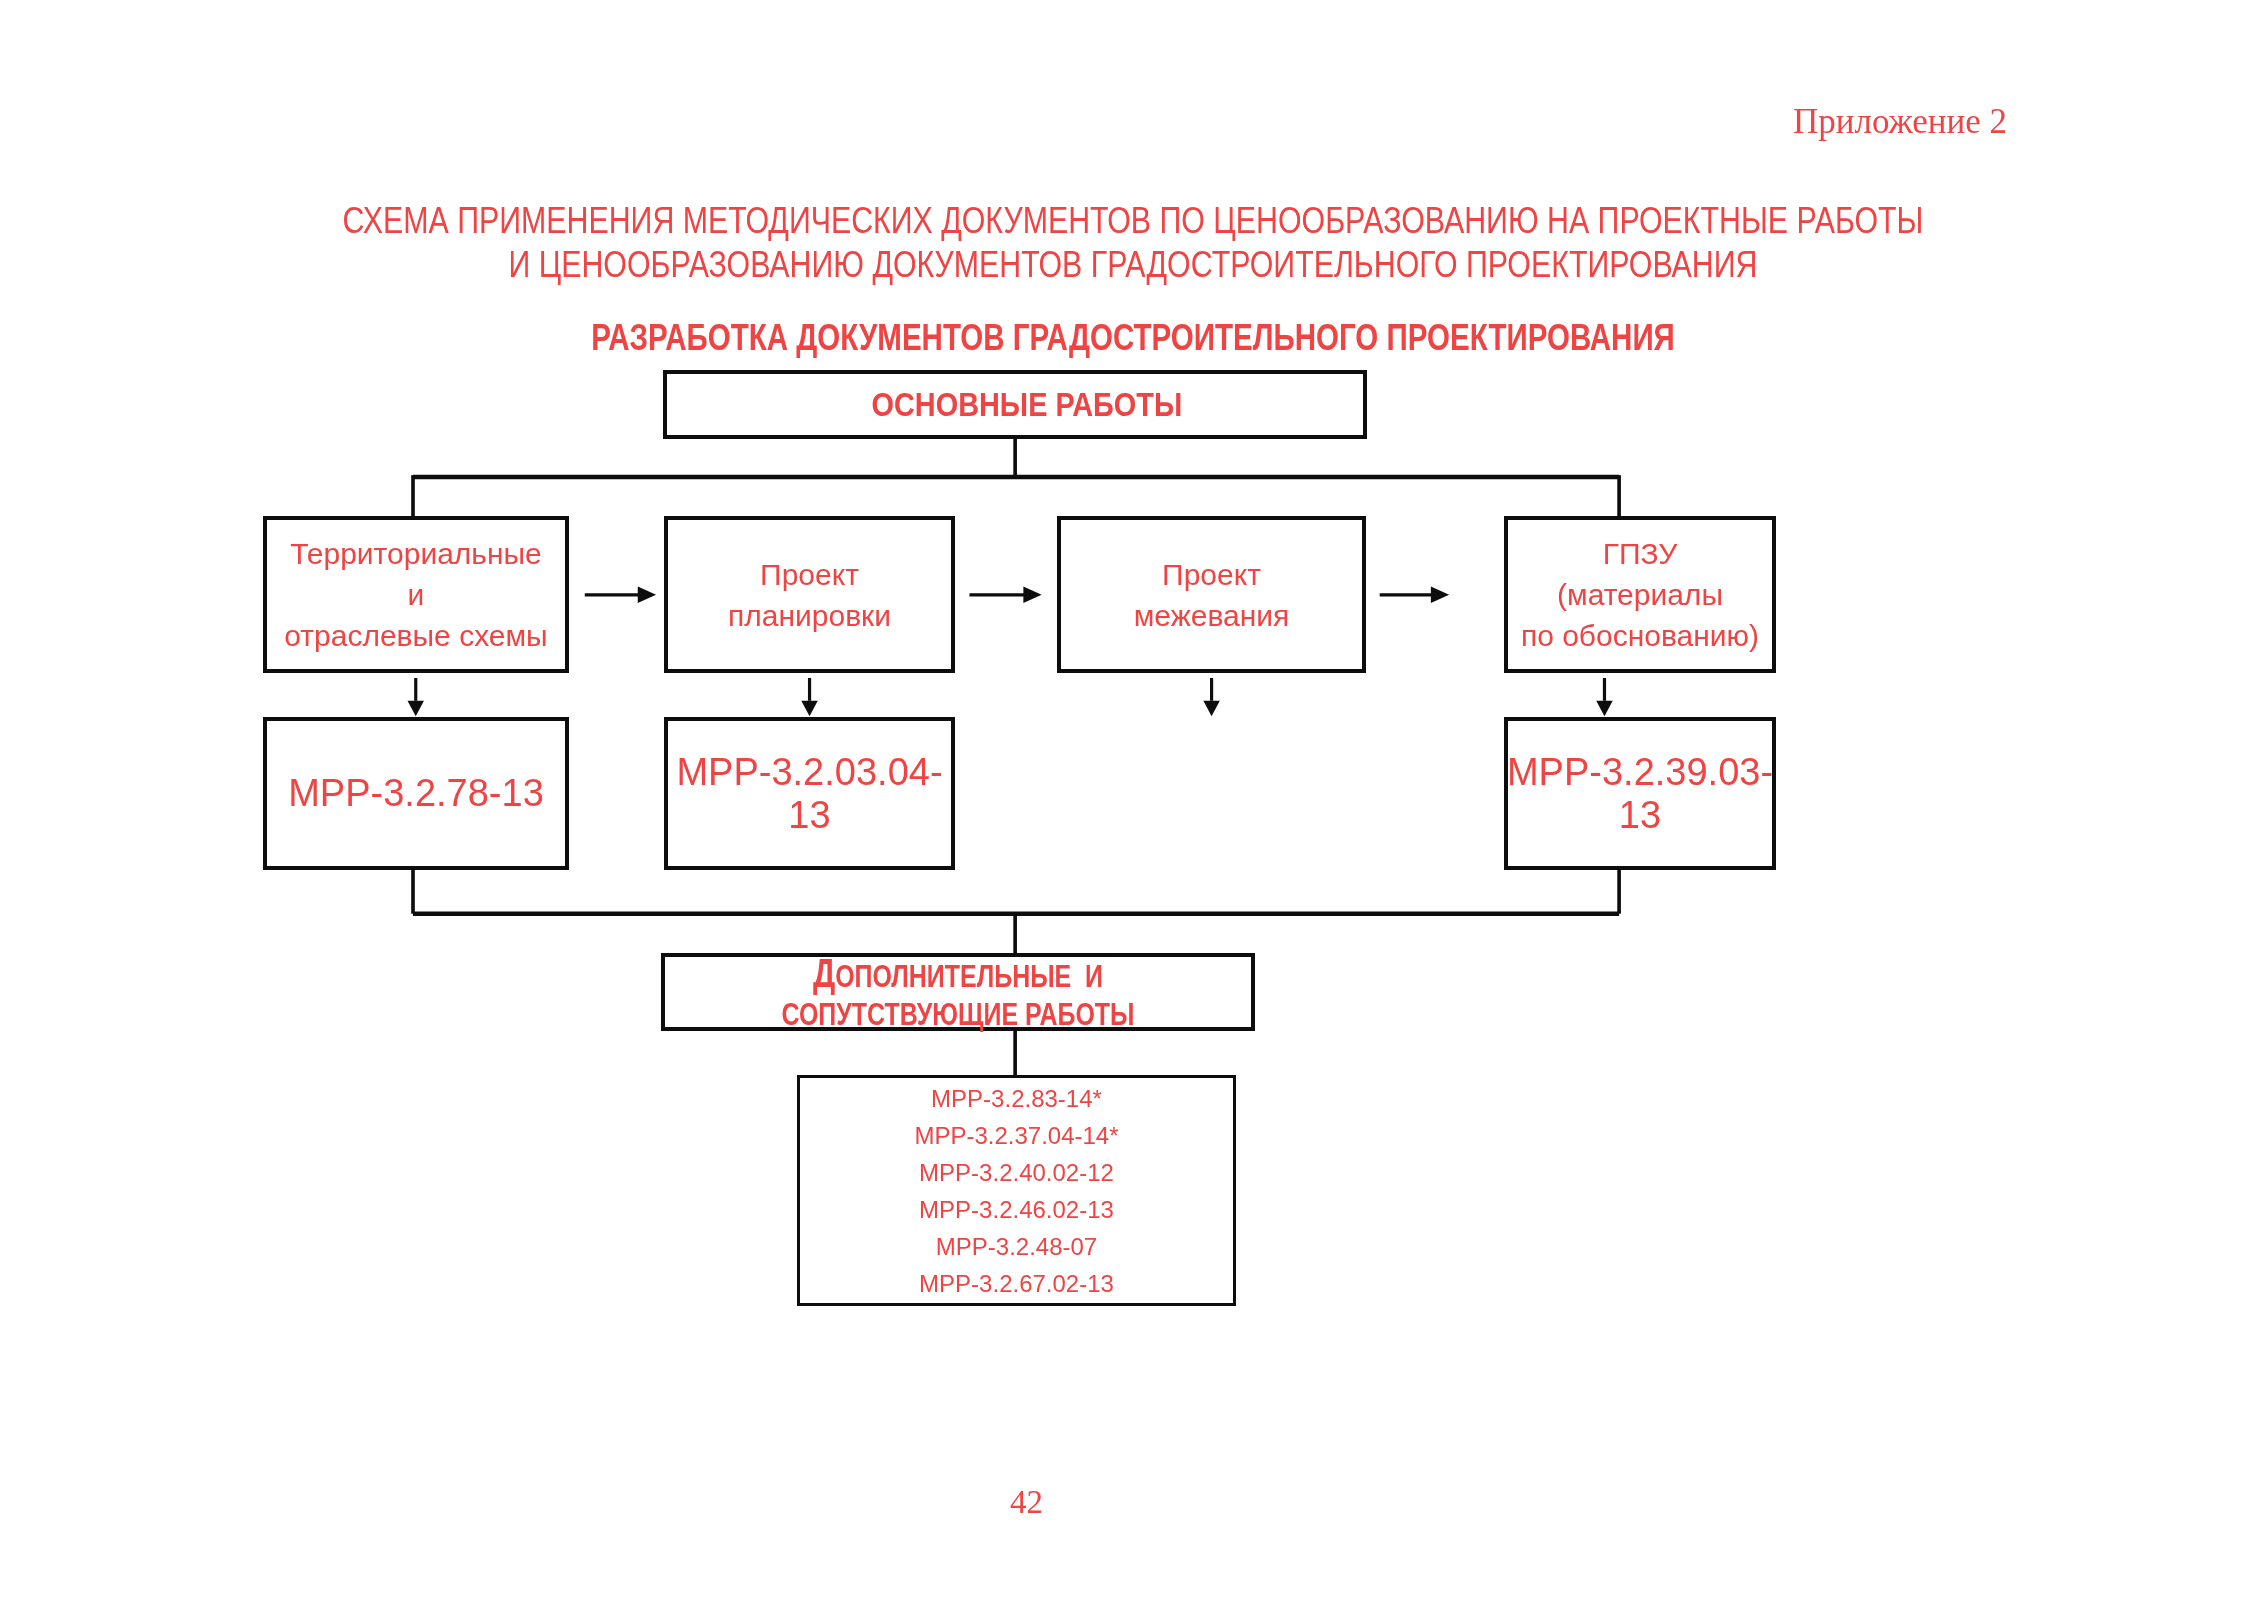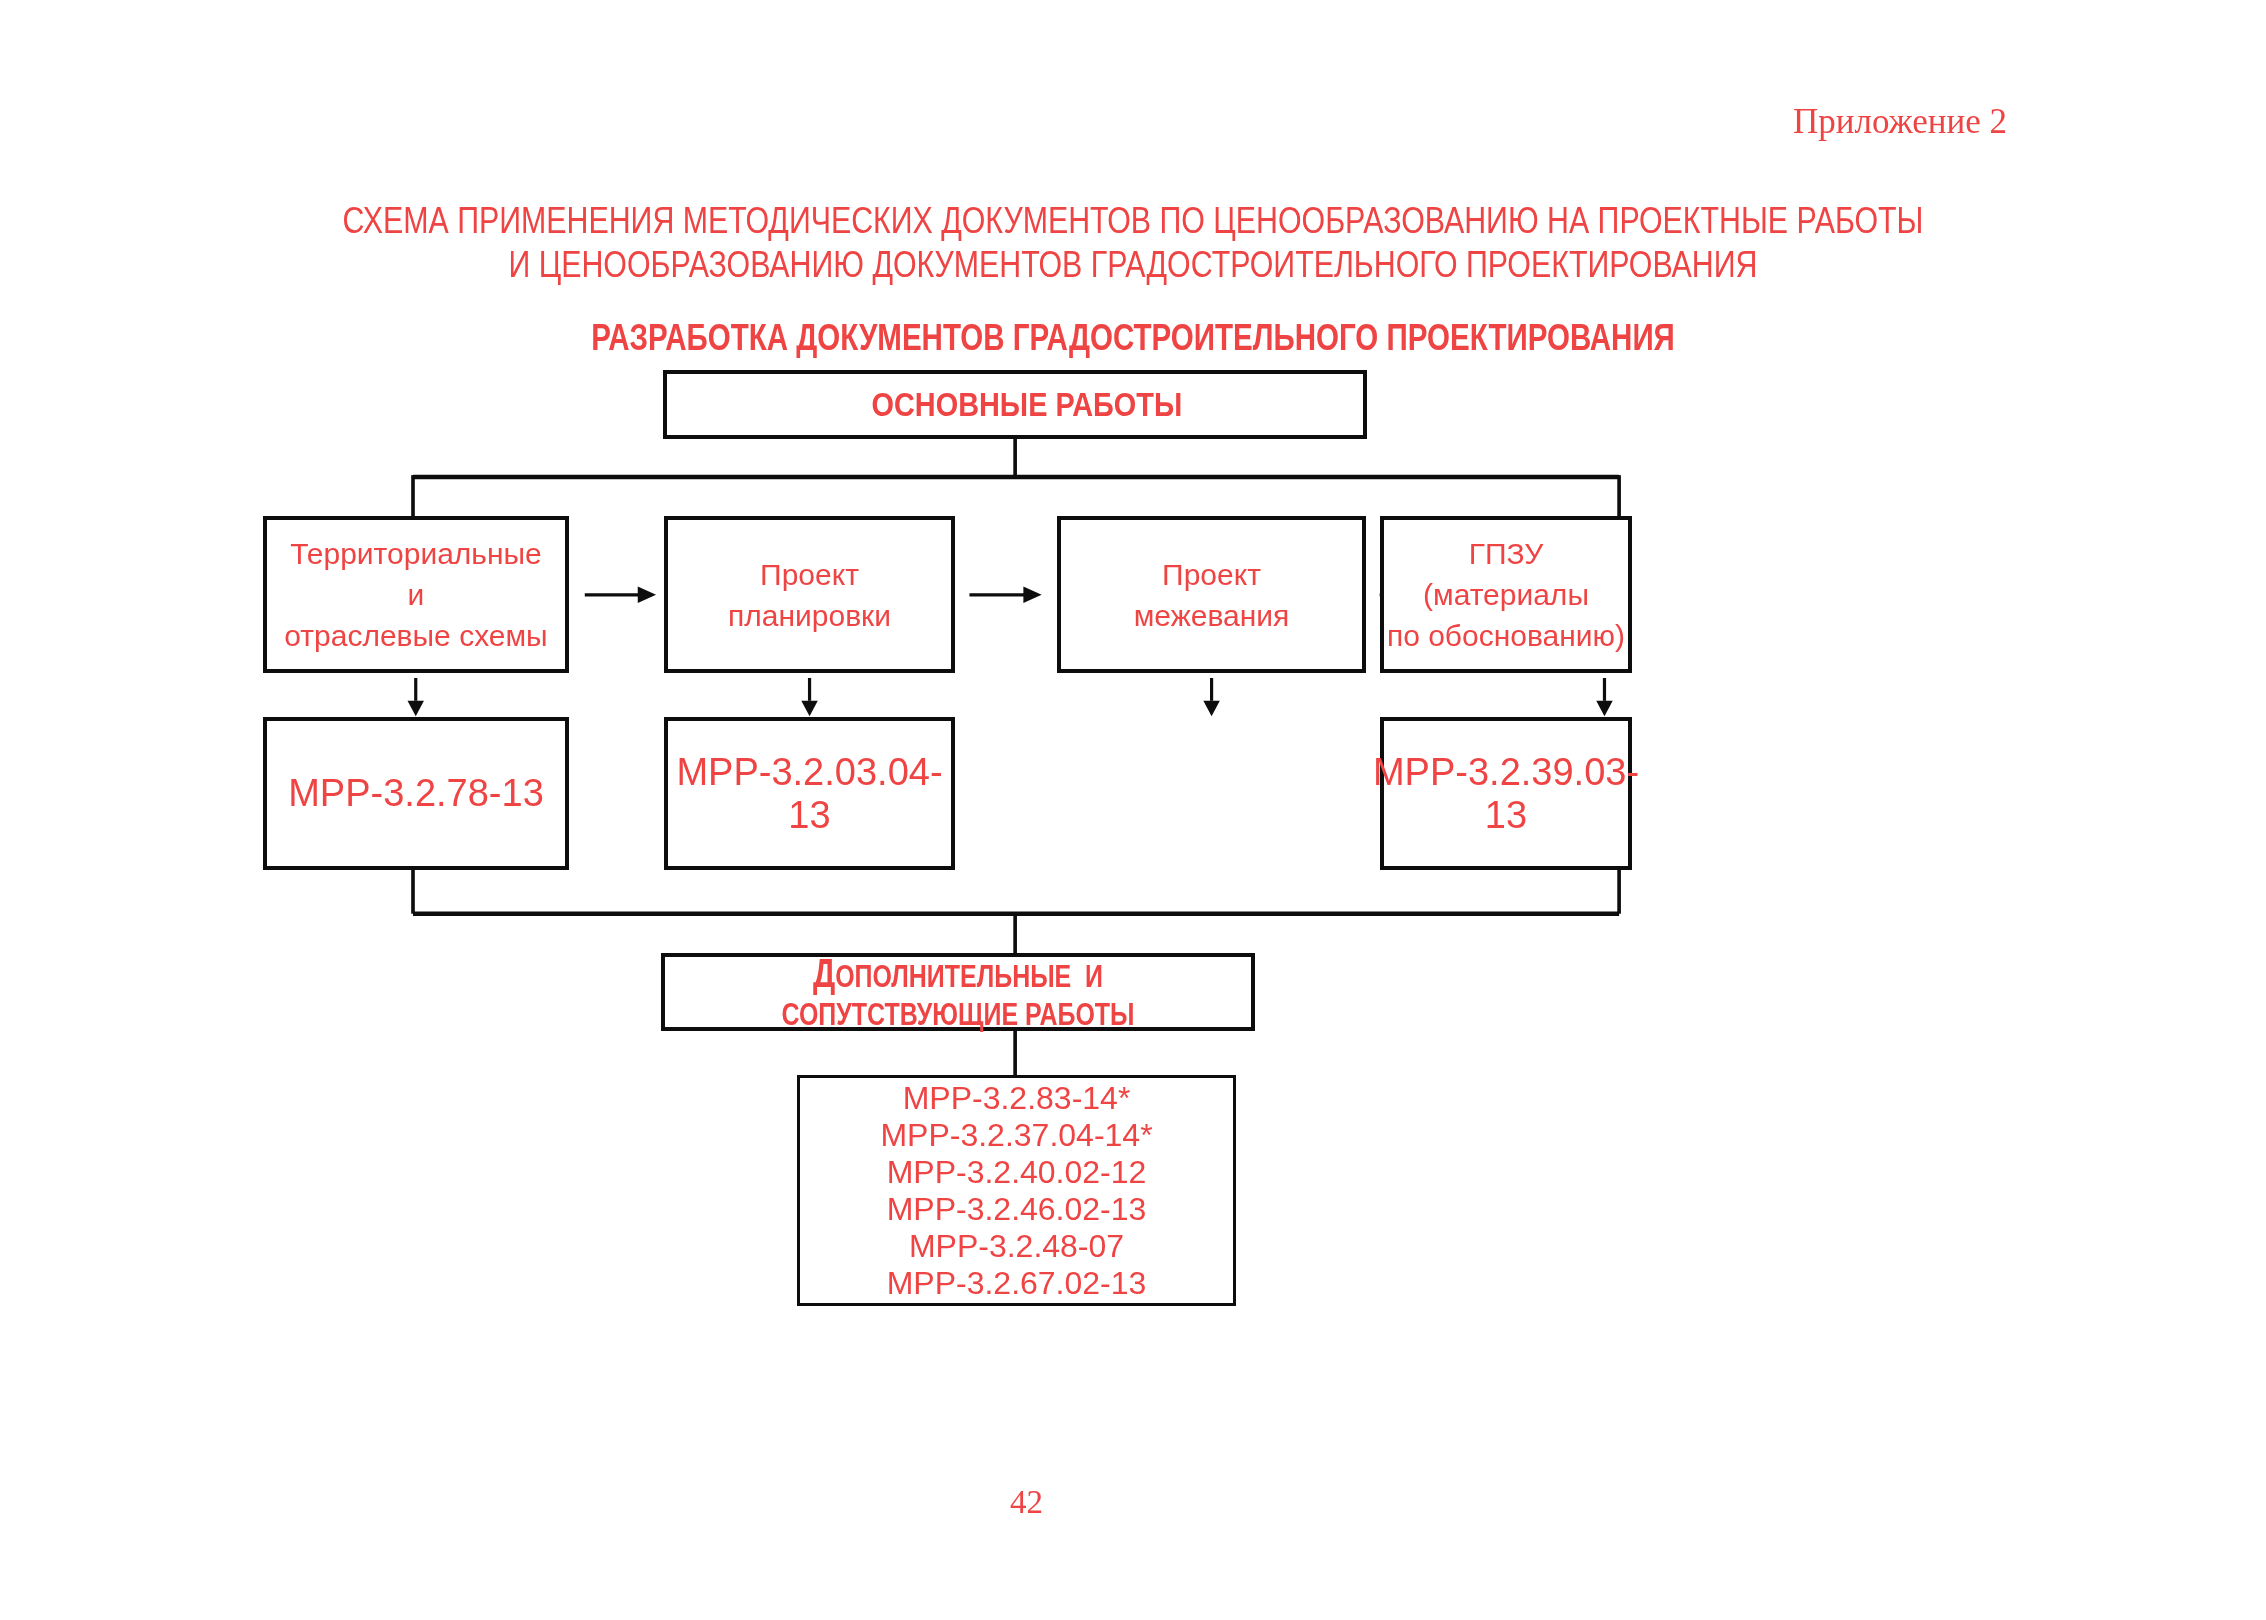--- a/index.html
+++ b/index.html
@@ -27,30 +27,30 @@
          text-align:center; background:#ffffff; }
 
   .main-box   { left:663px;  top:370px;  width:704px; height:69px;padding-left:24px; }
   .main-label { font-size:34px; font-weight:bold; transform:scaleX(0.85); white-space:nowrap; }
 
   .stage-box { top:516px; height:157px; font-size:30px; line-height:41px; }
   .doc-box   { top:717px; height:153px; font-size:38px; }
   .col-0 { left:263px;  width:306px; }
   .col-1 { left:664px;  width:291px; }
   .col-2 { left:1057px; width:309px; }
-  .col-3 { left:1380px; width:252px; }
+  .col-3 { left:1504px; width:272px; }
   .pre { white-space:pre-line; }
 
   .additional-box   { left:661px; top:953px; width:594px; height:78px; }
   .additional-label { font-size:32px; font-weight:bold; transform:scaleX(0.78);
                       white-space:pre-wrap; display:block; }
   .additional-label::first-letter { font-size:1.25em; }
 
   .list-box { left:797px; top:1075px; width:439px; height:231px;
-              flex-direction:column; font-size:32px; line-height:37px;
+              flex-direction:column; font-size:24px; line-height:37px;
               border-width:3.7px; }
 
   .page-num { left:935px; top:1484px; width:183px; text-align:center; font-size:33px; }
 
   svg.connectors { position:absolute; left:0; top:0; }
   .stroke { stroke:#0d0d0d; fill:none; }
   .fill   { fill:#0d0d0d; stroke:none; }
 </style>
 </head>
 <body>

